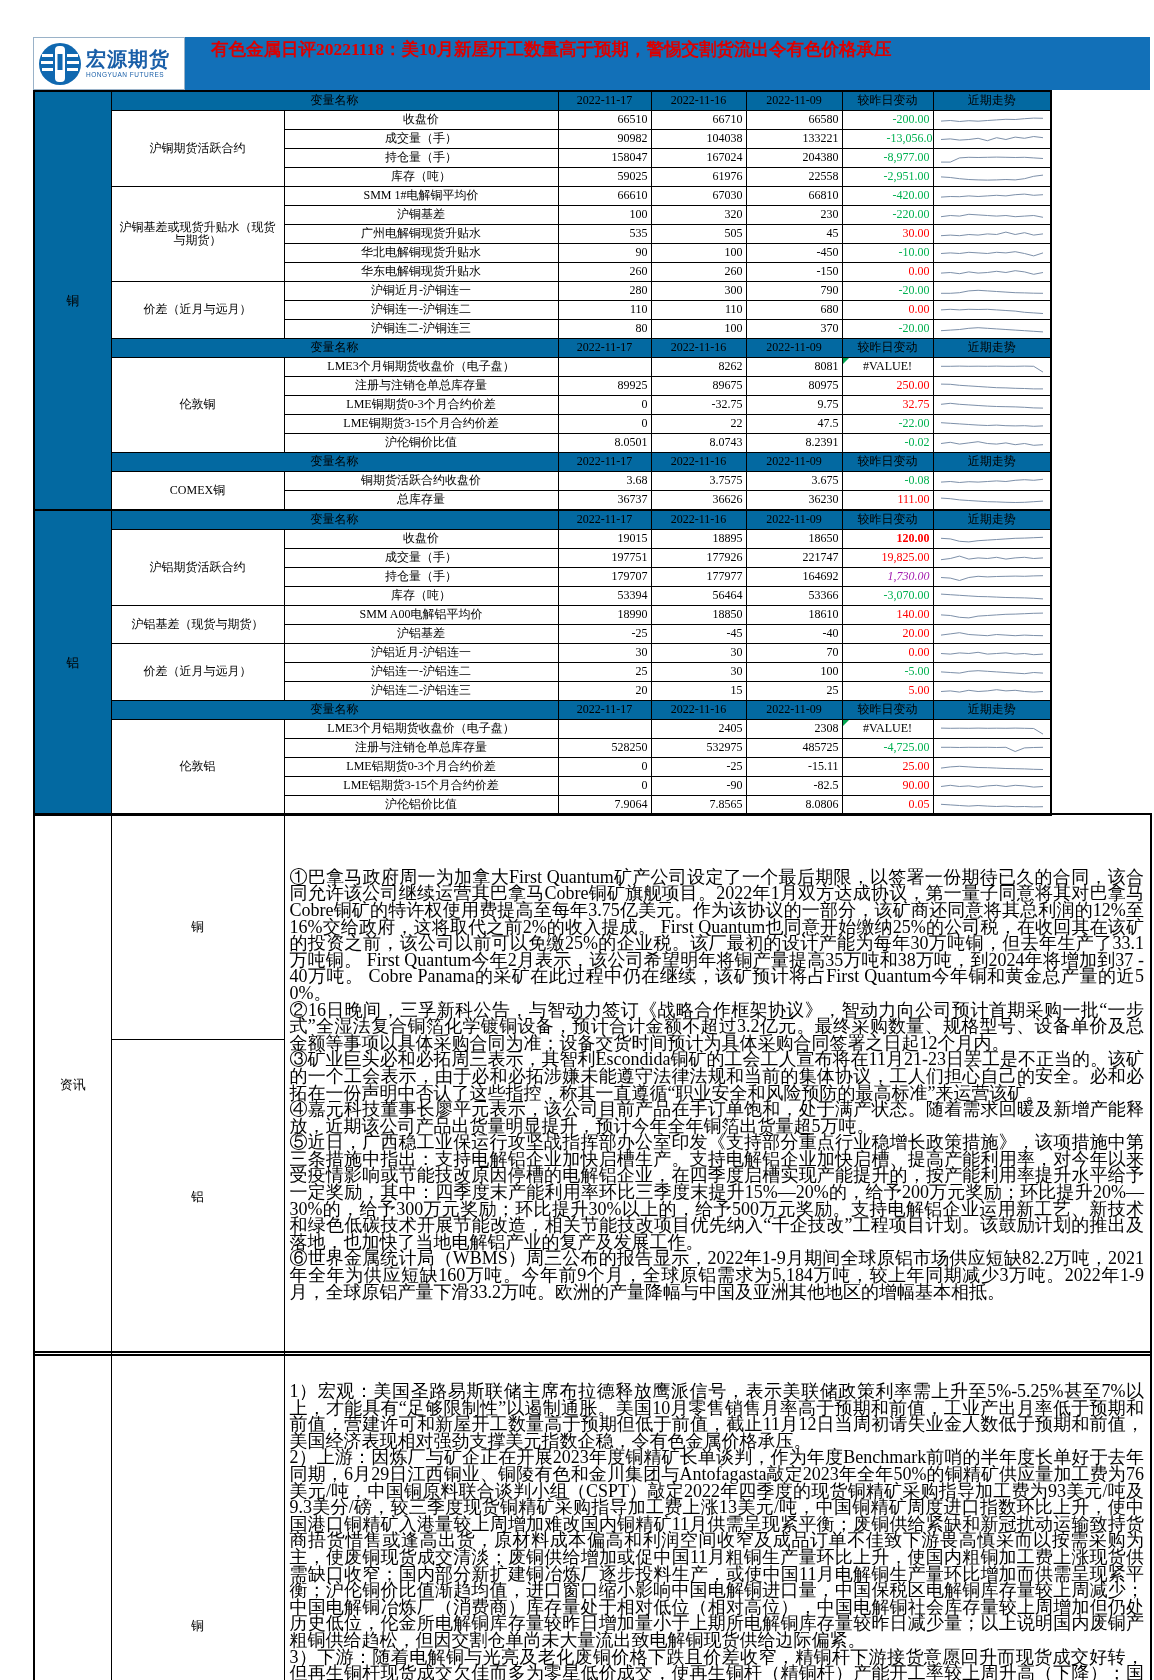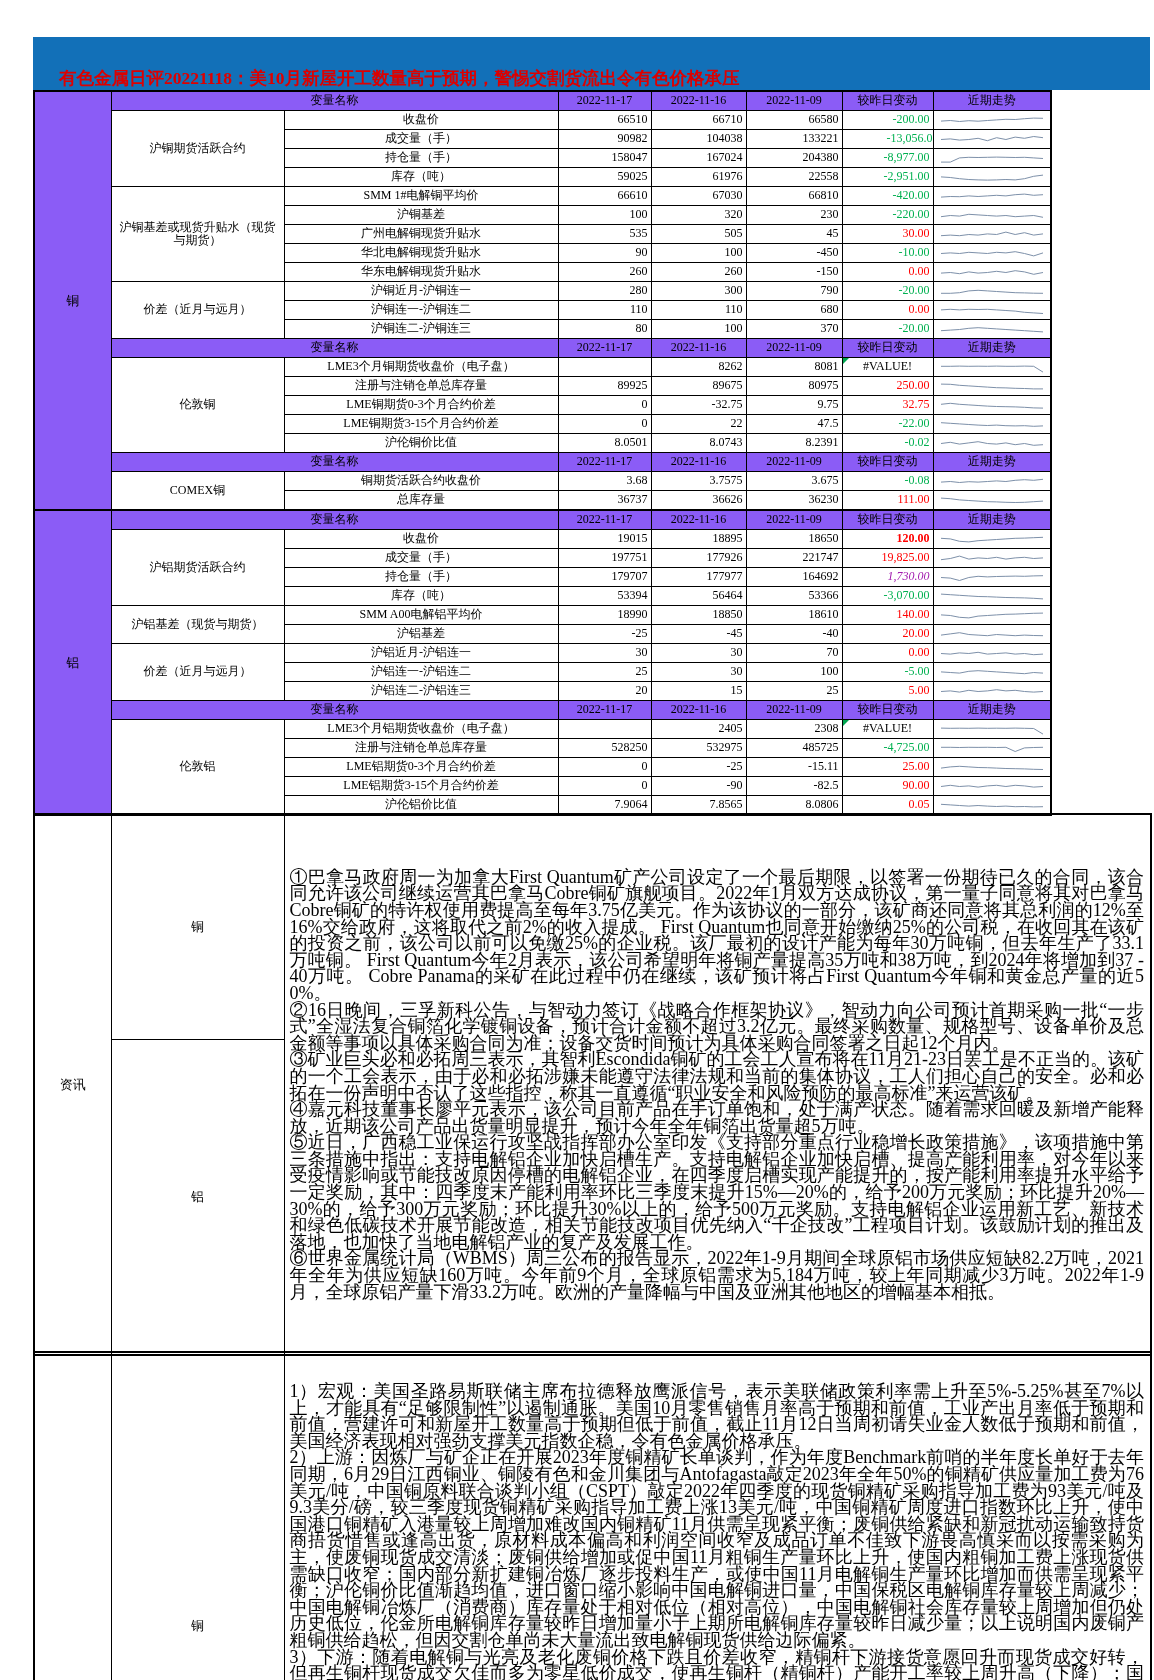--- a/index.html
+++ b/index.html
@@ -9,33 +9,33 @@
   
   .banner{position:absolute;left:33px;top:37px;width:1117px;height:53px;display:flex;}
   .logo-box{width:152px;height:53px;background:#ffffff;display:flex;align-items:center;
             padding-left:4px;box-sizing:border-box;border:1px solid #9ab2c8;}
   .logo-circle{width:44px;height:44px;flex:0 0 44px;}
   .logo-text{display:flex;flex-direction:column;margin-left:4px;line-height:1;}
   .logo-cn{font-size:20px;font-weight:bold;color:#1a5fa8;letter-spacing:1px;
            font-family:"Liberation Serif",serif;}
   .logo-en{font-size:6.5px;color:#1a5fa8;letter-spacing:.5px;margin-top:3px;
            font-family:"Liberation Sans",sans-serif;}
-  .banner-title-area{flex:1;display:flex;align-items:flex-end;padding-left:26px;}
+  .banner-title-area{flex:1;display:flex;align-items:flex-start;padding-left:26px;}
   .banner-title{font-size:17.5px;font-weight:bold;}
 
   
   table{border-collapse:collapse;table-layout:fixed;}
   .market-table{position:absolute;left:33px;top:90px;width:1017px;border:2px solid #000;}
   .market-table td{border:1px solid #000;height:18px;padding:0 3px;
                    font-size:12px;line-height:13.5px;overflow:hidden;}
   td.metal-cell{text-align:center;font-size:13px;background:#fff;}
   td.group-cell{text-align:center;}
   td.var-cell{text-align:center;white-space:nowrap;}
   td.val-cell,td.chg-cell{text-align:right;white-space:nowrap;}
-  tr.hdr-row td{background:#8b5cf6;text-align:center;white-space:nowrap;}
+  tr.hdr-row td{background:#0369a1;text-align:center;white-space:nowrap;}
   tr.thick-top td{border-top:2px solid #000;}
   td.chg-cell{position:relative;margin-left:17px;}
   .tri{position:absolute;left:0;top:0;width:0;height:0;
        border-top:6px solid #00a650;border-right:6px solid transparent;}
   td.spark-cell{padding:0 2px;}
   td.spark-cell svg{display:block;margin:0 auto;}
 
   
   .news-table{position:absolute;left:33px;top:813px;width:1117px;border:2px solid #000;}
   .summary-table{position:absolute;left:33px;top:1351px;width:1117px;border:2px solid #000;}
@@ -43,20 +43,37 @@
   td.sub-label{text-align:center;font-size:13px;vertical-align:middle;}
   td.outer-label{text-align:center;font-size:13px;vertical-align:middle;}
   td.text-cell{vertical-align:middle;padding:6px 6px 6px 5px;}
   td.text-cell-top{vertical-align:top;padding:30px 6px 6px 5px;}
   .para{font-size:18px;line-height:16.6px;text-align:justify;word-break:break-all;}
 </style>
 </head>
 <body>
 
 <div class="banner" style="background: rgb(18, 112, 184);">
+  <div class="logo-box">
+    <svg class="logo-circle" viewBox="0 0 44 44">
+      <circle cx="22" cy="22" r="21" fill="#1068b0"></circle>
+      <rect x="17" y="4" width="10" height="36" rx="4" fill="#ffffff"></rect>
+      <rect x="19.5" y="12" width="5" height="16" fill="#1068b0"></rect>
+      <rect x="4" y="12" width="11" height="3" fill="#ffffff"></rect>
+      <rect x="3" y="19" width="12" height="3" fill="#ffffff"></rect>
+      <rect x="4" y="26" width="11" height="3" fill="#ffffff"></rect>
+      <rect x="29" y="12" width="11" height="3" fill="#ffffff"></rect>
+      <rect x="29" y="19" width="12" height="3" fill="#ffffff"></rect>
+      <rect x="29" y="26" width="11" height="3" fill="#ffffff"></rect>
+    </svg>
+    <div class="logo-text">
+      <span class="logo-cn">宏源期货</span>
+      <span class="logo-en">HONGYUAN FUTURES</span>
+    </div>
+  </div>
   <div class="banner-title-area">
     <span class="banner-title" style="color: rgb(221, 0, 0);">有色金属日评20221118：美10月新屋开工数量高于预期，警惕交割货流出令有色价格承压</span>
   </div>
 </div>
 
 <table class="market-table">
   <colgroup>
     <col style="width:77px">
       <col style="width:173px">
       <col style="width:274px">

